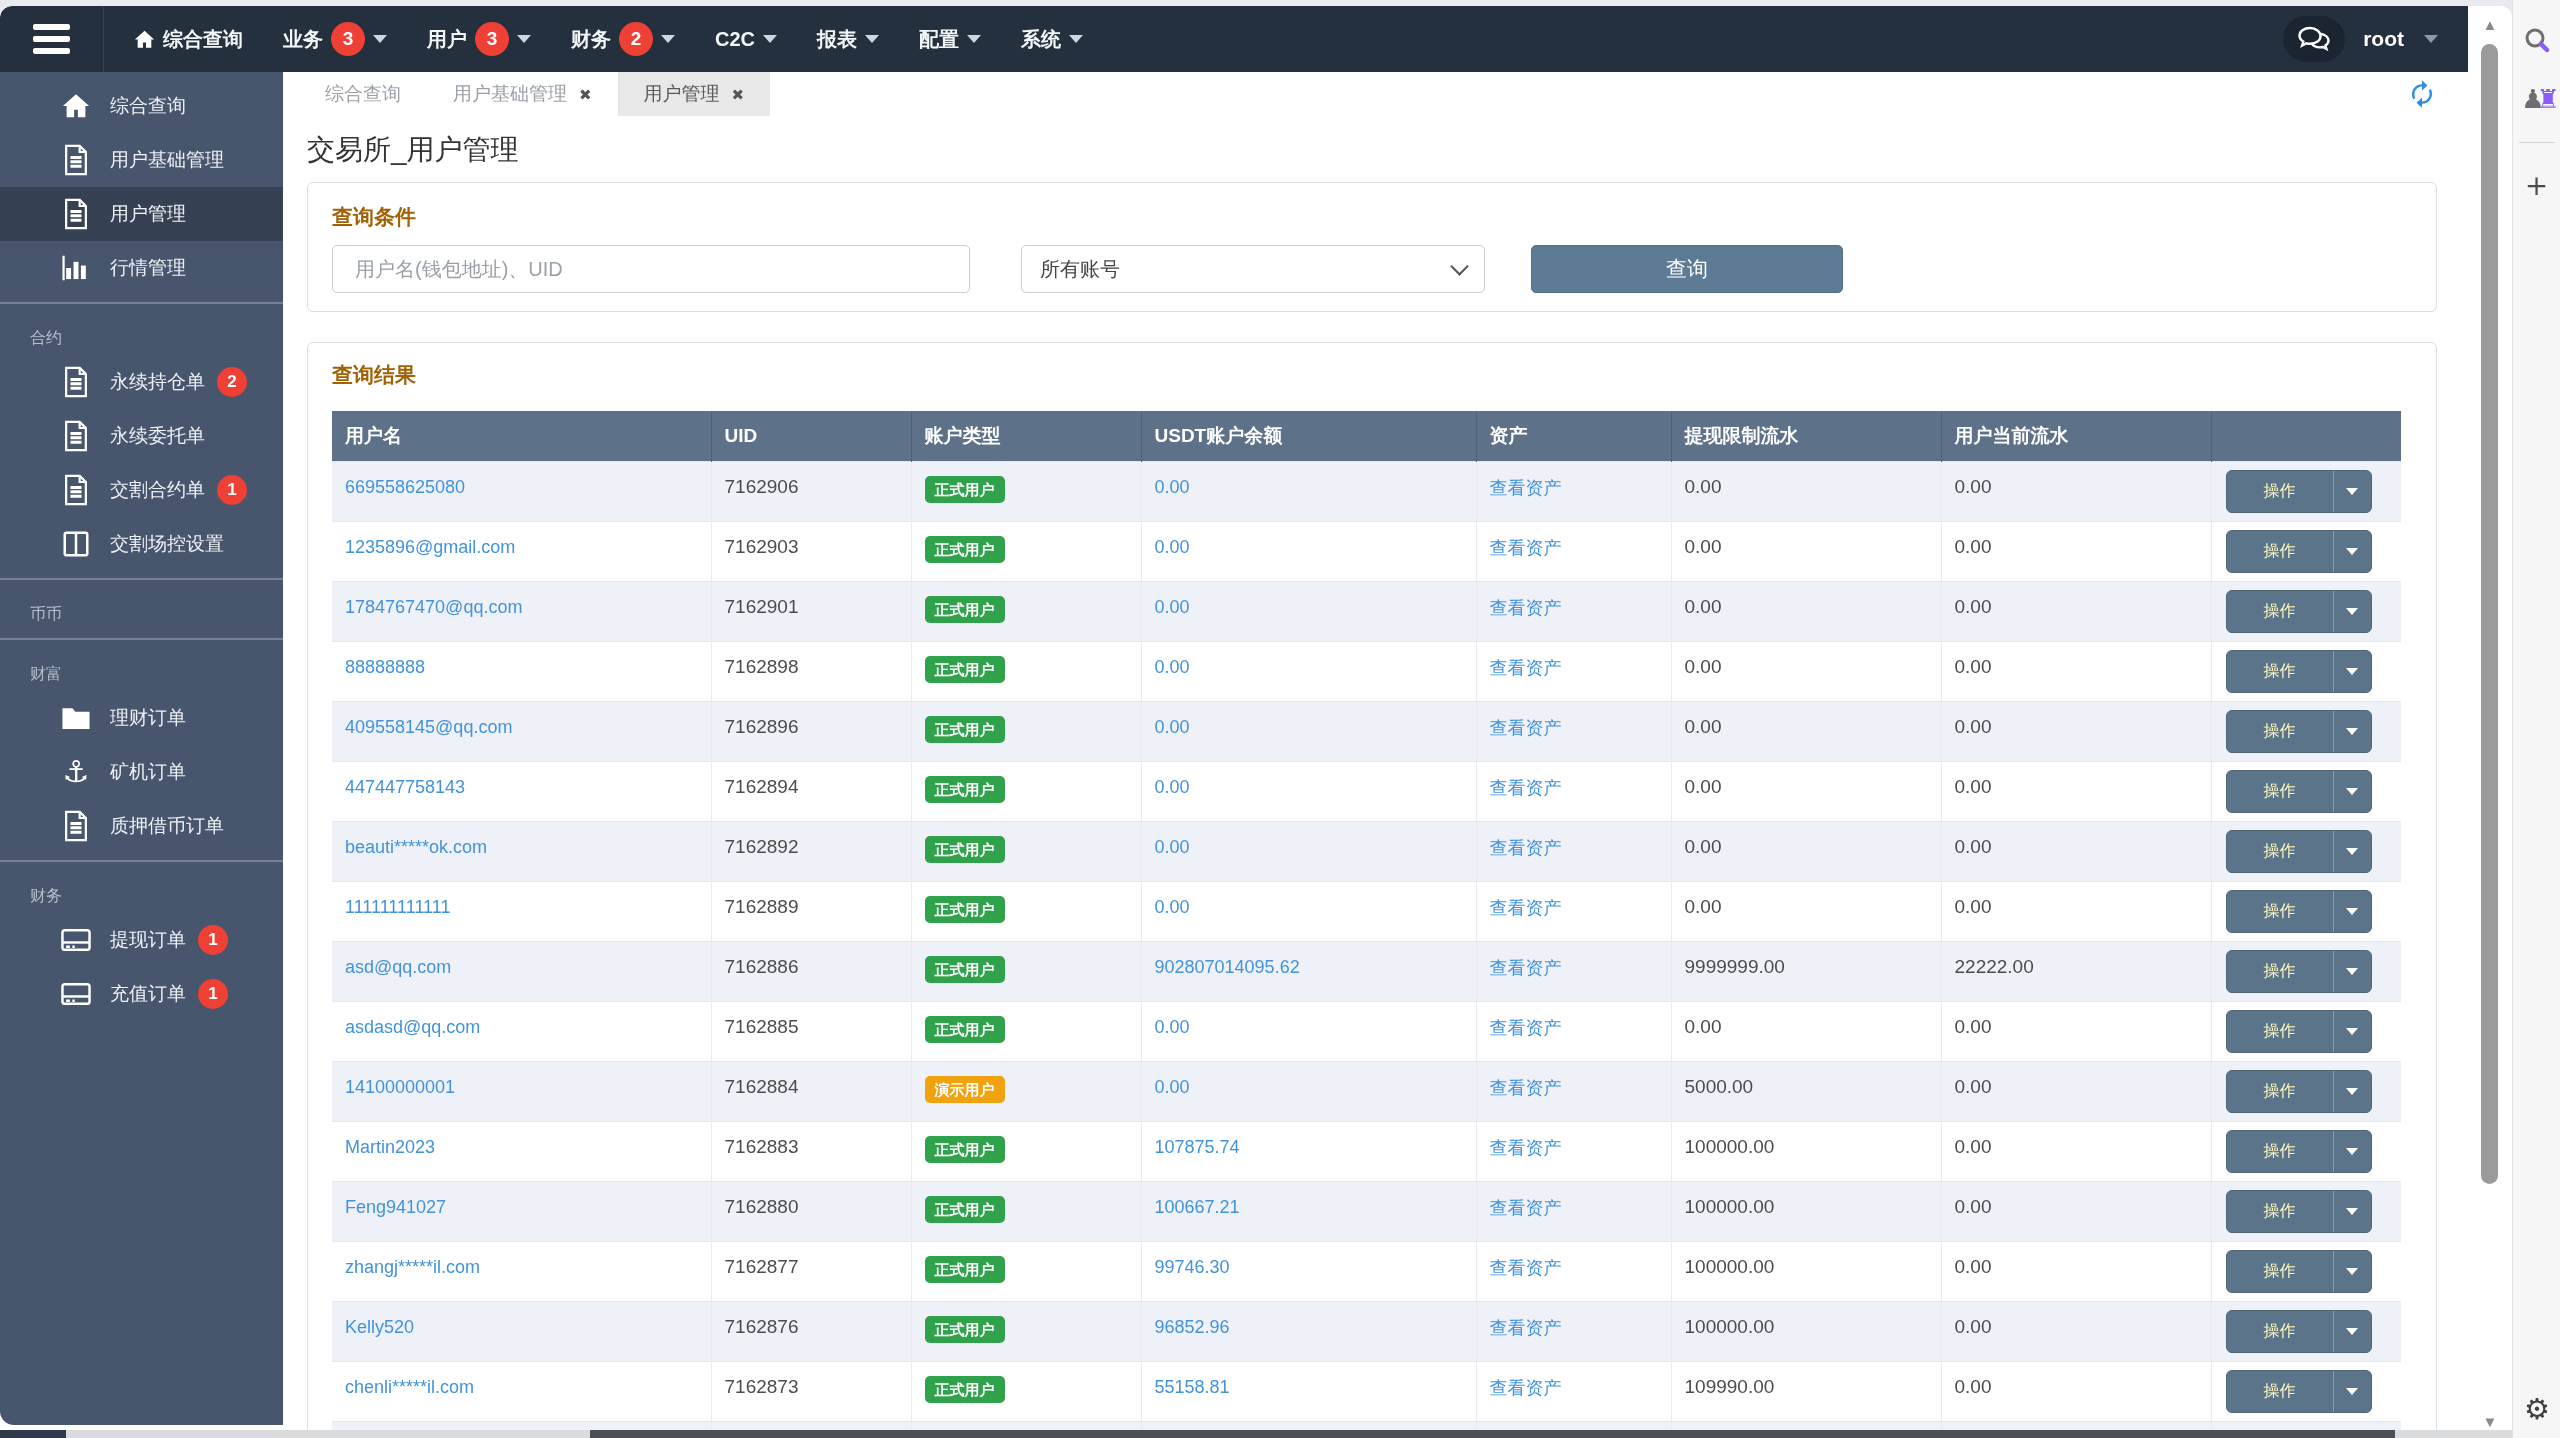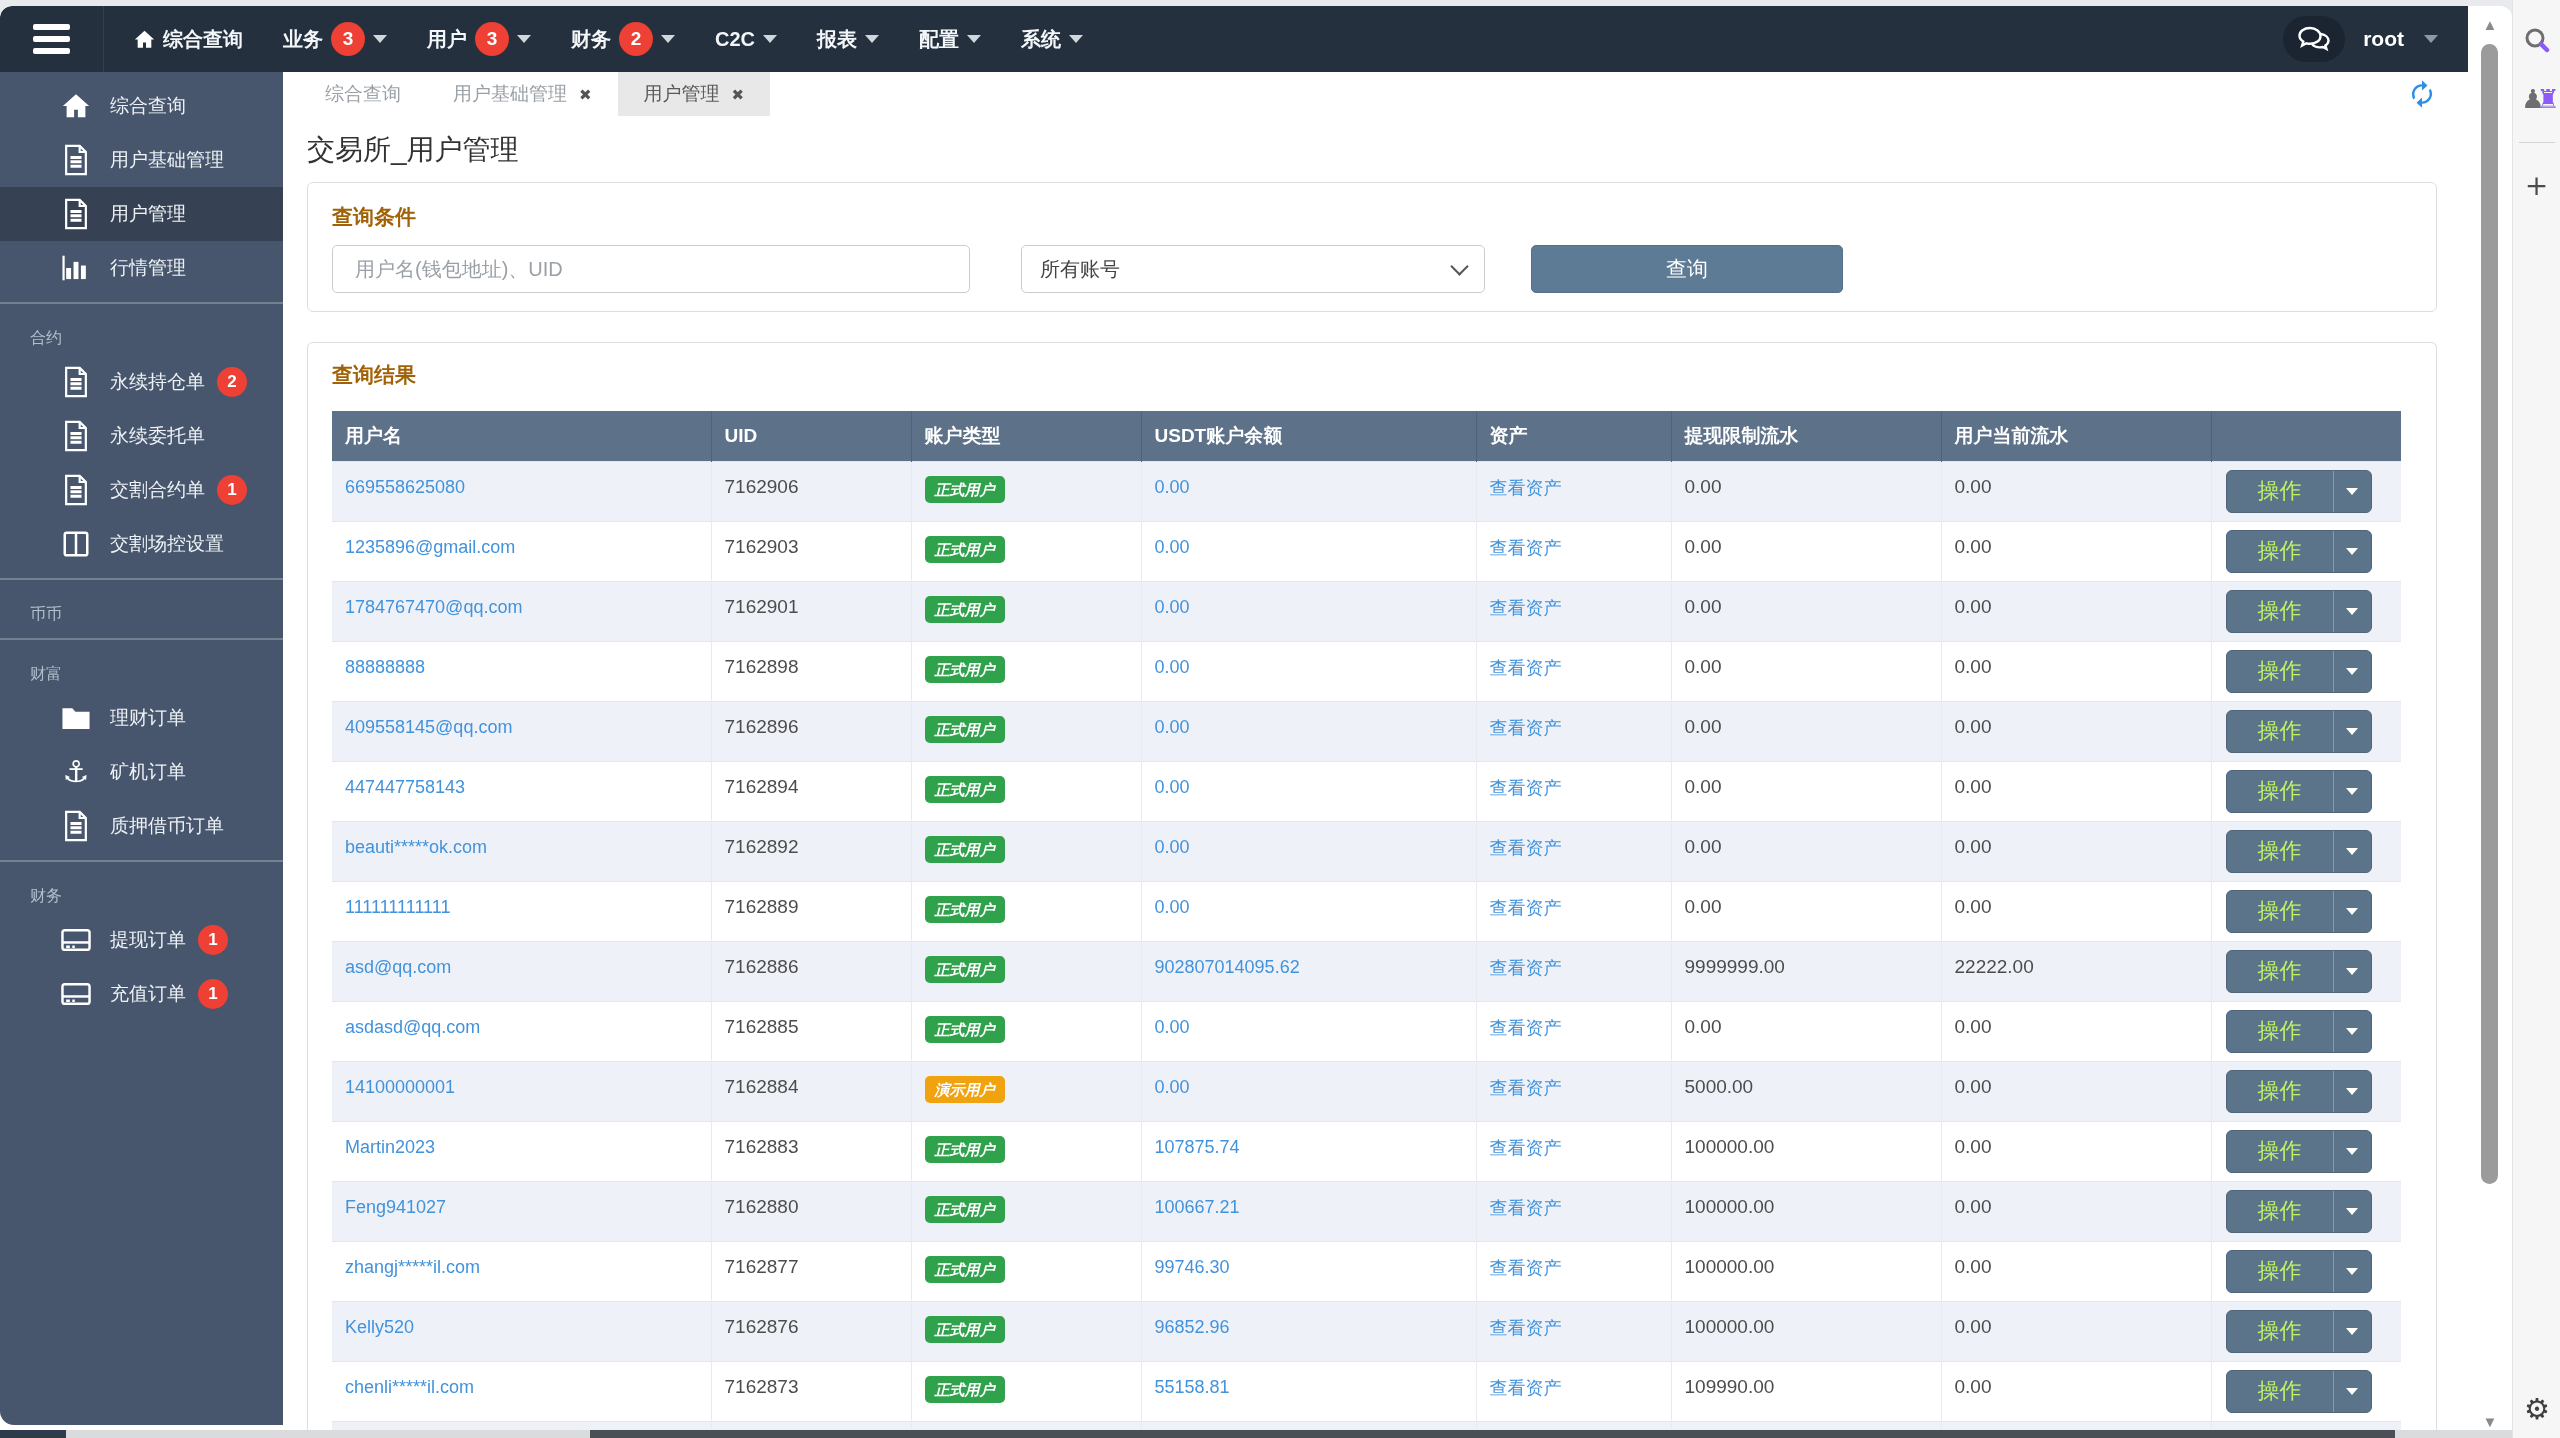--- a/index.html
+++ b/index.html
@@ -80,25 +80,25 @@
   .search-btn{width:312px;height:48px;margin-left:46px;background:#5d7b94;border:1px solid #54708a;border-radius:5px;color:#fff;font-size:21px;display:flex;align-items:center;justify-content:center;cursor:pointer;}
 
   .panel-results{margin-top:30px;padding:18px 24px 0;border-bottom:none;border-radius:6px 6px 0 0;}
   .results-table{margin-top:22px;width:2069px;border-collapse:collapse;table-layout:fixed;}
   .results-table th{background:var(--header-bg);color:#fff;font-size:19px;font-weight:700;text-align:left;height:50px;padding-left:13px;border-left:1px solid #4f6379;}
   .results-table th:first-child{border-left:none;}
   .results-table td{height:60px;vertical-align:top;padding:14px 0 0 13px;font-size:19px;color:#4c4c4c;border-left:1px solid #e7ebef;border-top:1px solid #e2e7eb;}
   .results-table td:first-child{border-left:none;}
   .results-table tr:nth-child(odd) td{background:#eef2f8;}
   .results-table a{color:var(--link);text-decoration:none;font-size:18px;cursor:pointer;}
-  .badge{display:inline-block;color:#fff;font-size:15px;font-weight:700;border-radius:5px;padding:6px 10px;line-height:1;font-style:italic;}
+  .badge{display:inline-block;color:#fff;font-size:15px;font-weight:700;border-radius:5px;padding:6px 10px;line-height:1;}
   .badge.official{background:var(--official);} .badge.demo{background:var(--demo);}
   .c-action{padding:8px 0 0 14px !important;}
   .action-btn{width:146px;height:43px;background:var(--btn-bg);border:1px solid #50657a;border-radius:6px;display:flex;align-items:stretch;cursor:pointer;}
-  .action-main{flex:1;display:flex;align-items:center;justify-content:center;color:#bef264;font-size:22px;}
+  .action-main{flex:1;display:flex;align-items:center;justify-content:center;color:#fef9c3;font-size:16px;}
   .action-caret{width:38px;border-left:1px solid #8b9aab;display:flex;align-items:center;justify-content:center;}
   .action-caret .caret{border-top-color:#fff;border-left-width:6px;border-right-width:6px;border-top-width:7px;}
 
   
   .hscroll{position:absolute;left:0;top:1424px;width:2512px;height:8px;background:#d9dbdd;}
   .hs-corner{position:absolute;left:0;top:0;width:66px;height:8px;background:#2e3b4a;}
   .hs-thumb{position:absolute;left:590px;top:0;width:1805px;height:8px;background:#4a4f55;}
 </style>
 </head>
 <body>

